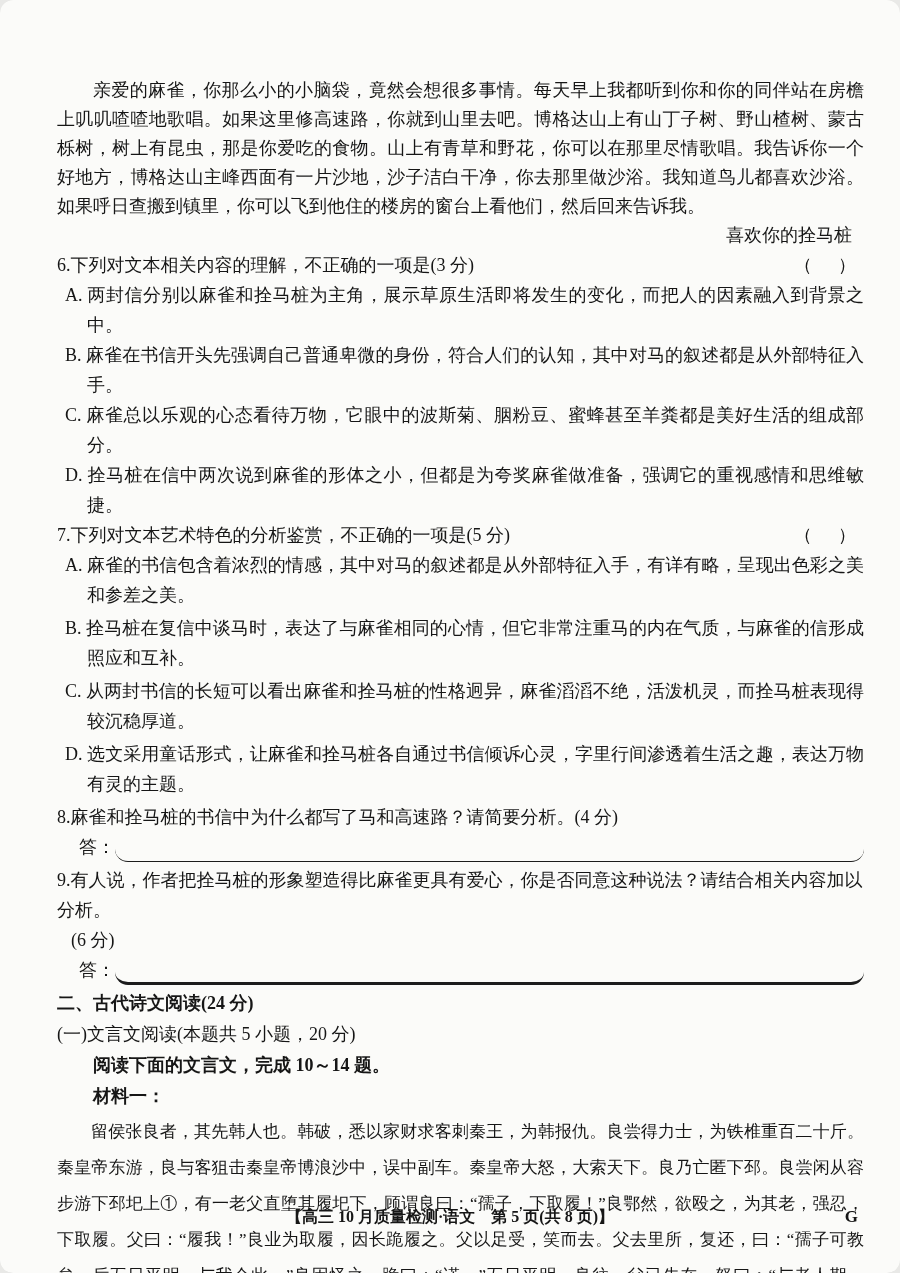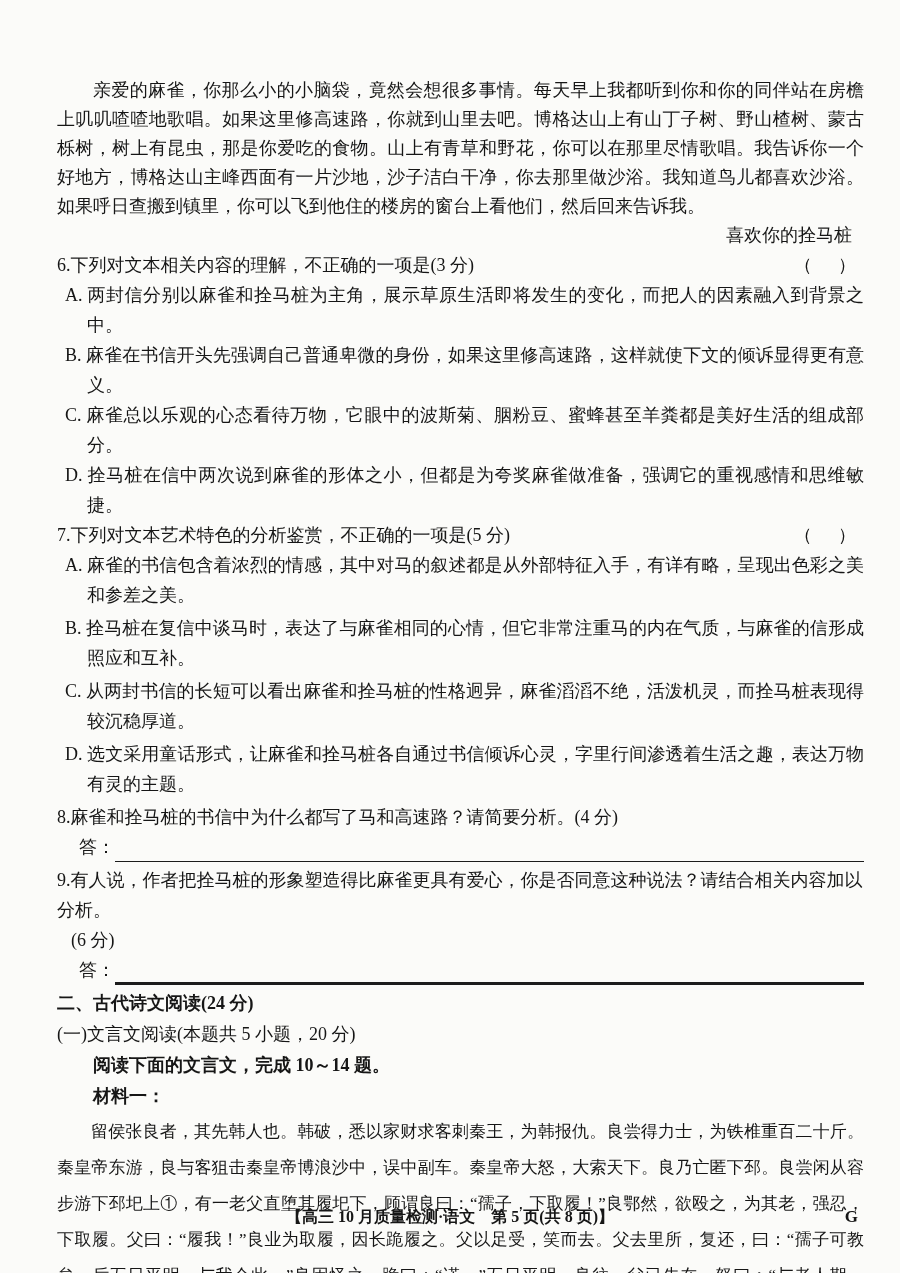--- a/index.html
+++ b/index.html
@@ -1,15 +1,15 @@
 <!DOCTYPE html>
 <html><head>
 <meta charset="utf-8">
 <style>
-  * { margin: 0; padding: 0; box-sizing: border-box; }
+  * { margin: 0; padding: 0; box-sizing: border-box; border-radius: 13px; }
   html, body { background: #e9e9e7; }
   body { font-family: "Liberation Serif", "DejaVu Serif", serif; }
   .page {
     position: relative;
     width: 900px;
     height: 1273px;
     margin: 0 auto;
     background: #fbfbf9;
     color: #161616;
     padding: 76px 36px 0 57px;
@@ -93,21 +93,21 @@
 
   <p class="para">亲爱的麻雀，你那么小的小脑袋，竟然会想很多事情。每天早上我都听到你和你的同伴站在房檐上叽叽喳喳地歌唱。如果这里修高速路，你就到山里去吧。博格达山上有山丁子树、野山楂树、蒙古栎树，树上有昆虫，那是你爱吃的食物。山上有青草和野花，你可以在那里尽情歌唱。我告诉你一个好地方，博格达山主峰西面有一片沙地，沙子洁白干净，你去那里做沙浴。我知道鸟儿都喜欢沙浴。如果呼日查搬到镇里，你可以飞到他住的楼房的窗台上看他们，然后回来告诉我。</p>
   <p class="sign">喜欢你的拴马桩</p>
 
   <div class="qrow">
     <span><span class="qnum">6.</span><span>下列对文本相关内容的理解，不正确的一项是(3 分)</span></span>
     <span class="bracket">（　）</span>
   </div>
   <div class="options">
     <div class="option">A. 两封信分别以麻雀和拴马桩为主角，展示草原生活即将发生的变化，而把人的因素融入到背景之中。</div>
-    <div class="option">B. 麻雀在书信开头先强调自己普通卑微的身份，如果这里修高速路，这样就使下文的倾诉显得更有意义。</div>
+    <div class="option">B. 麻雀在书信开头先强调自己普通卑微的身份，符合人们的认知，其中对马的叙述都是从外部特征入手。</div>
     <div class="option">C. 麻雀总以乐观的心态看待万物，它眼中的波斯菊、胭粉豆、蜜蜂甚至羊粪都是美好生活的组成部分。</div>
     <div class="option">D. 拴马桩在信中两次说到麻雀的形体之小，但都是为夸奖麻雀做准备，强调它的重视感情和思维敏捷。</div>
   </div>
 
   <div class="qrow">
     <span><span class="qnum">7.</span><span>下列对文本艺术特色的分析鉴赏，不正确的一项是(5 分)</span></span>
     <span class="bracket">（　）</span>
   </div>
   <div class="options tall">
     <div class="option">A. 麻雀的书信包含着浓烈的情感，其中对马的叙述都是从外部特征入手，有详有略，呈现出色彩之美和参差之美。</div>

